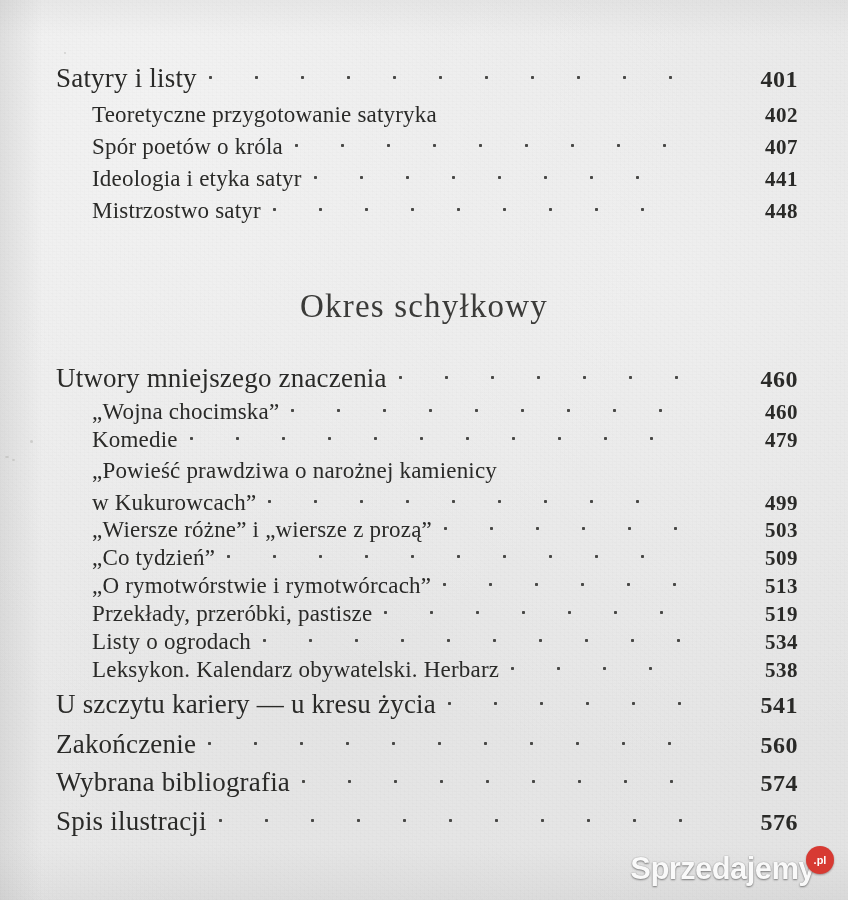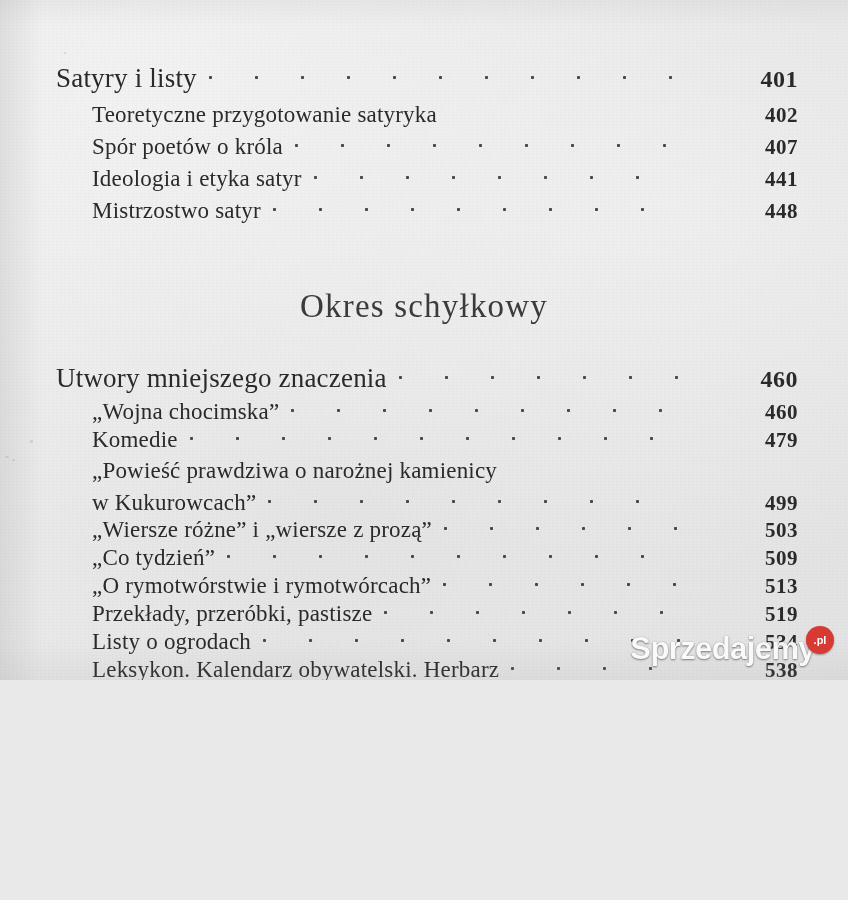--- a/index.html
+++ b/index.html
@@ -12,21 +12,21 @@
     height: 900px;
     overflow: hidden;
     font-family: "Liberation Serif", "DejaVu Serif", serif;
     background: #e9e9e9;
   }
 
   
   #page {
     position: relative;
     width: 848px;
-    height: 680px;
+    height: 900px;
     background-color: #e8e8e8;
     background-image:
       radial-gradient(ellipse at 18% 12%, #f2f2f2 0%, rgba(242,242,242,0) 55%),
       radial-gradient(ellipse at 78% 30%, #efefef 0%, rgba(239,239,239,0) 55%),
       radial-gradient(ellipse at 40% 78%, #e4e4e4 0%, rgba(228,228,228,0) 60%),
       linear-gradient(100deg, #ececec 0%, #e9e9e9 40%, #e6e6e6 72%, #e3e3e3 100%);
     overflow: hidden;
   }
   
   #grain {

